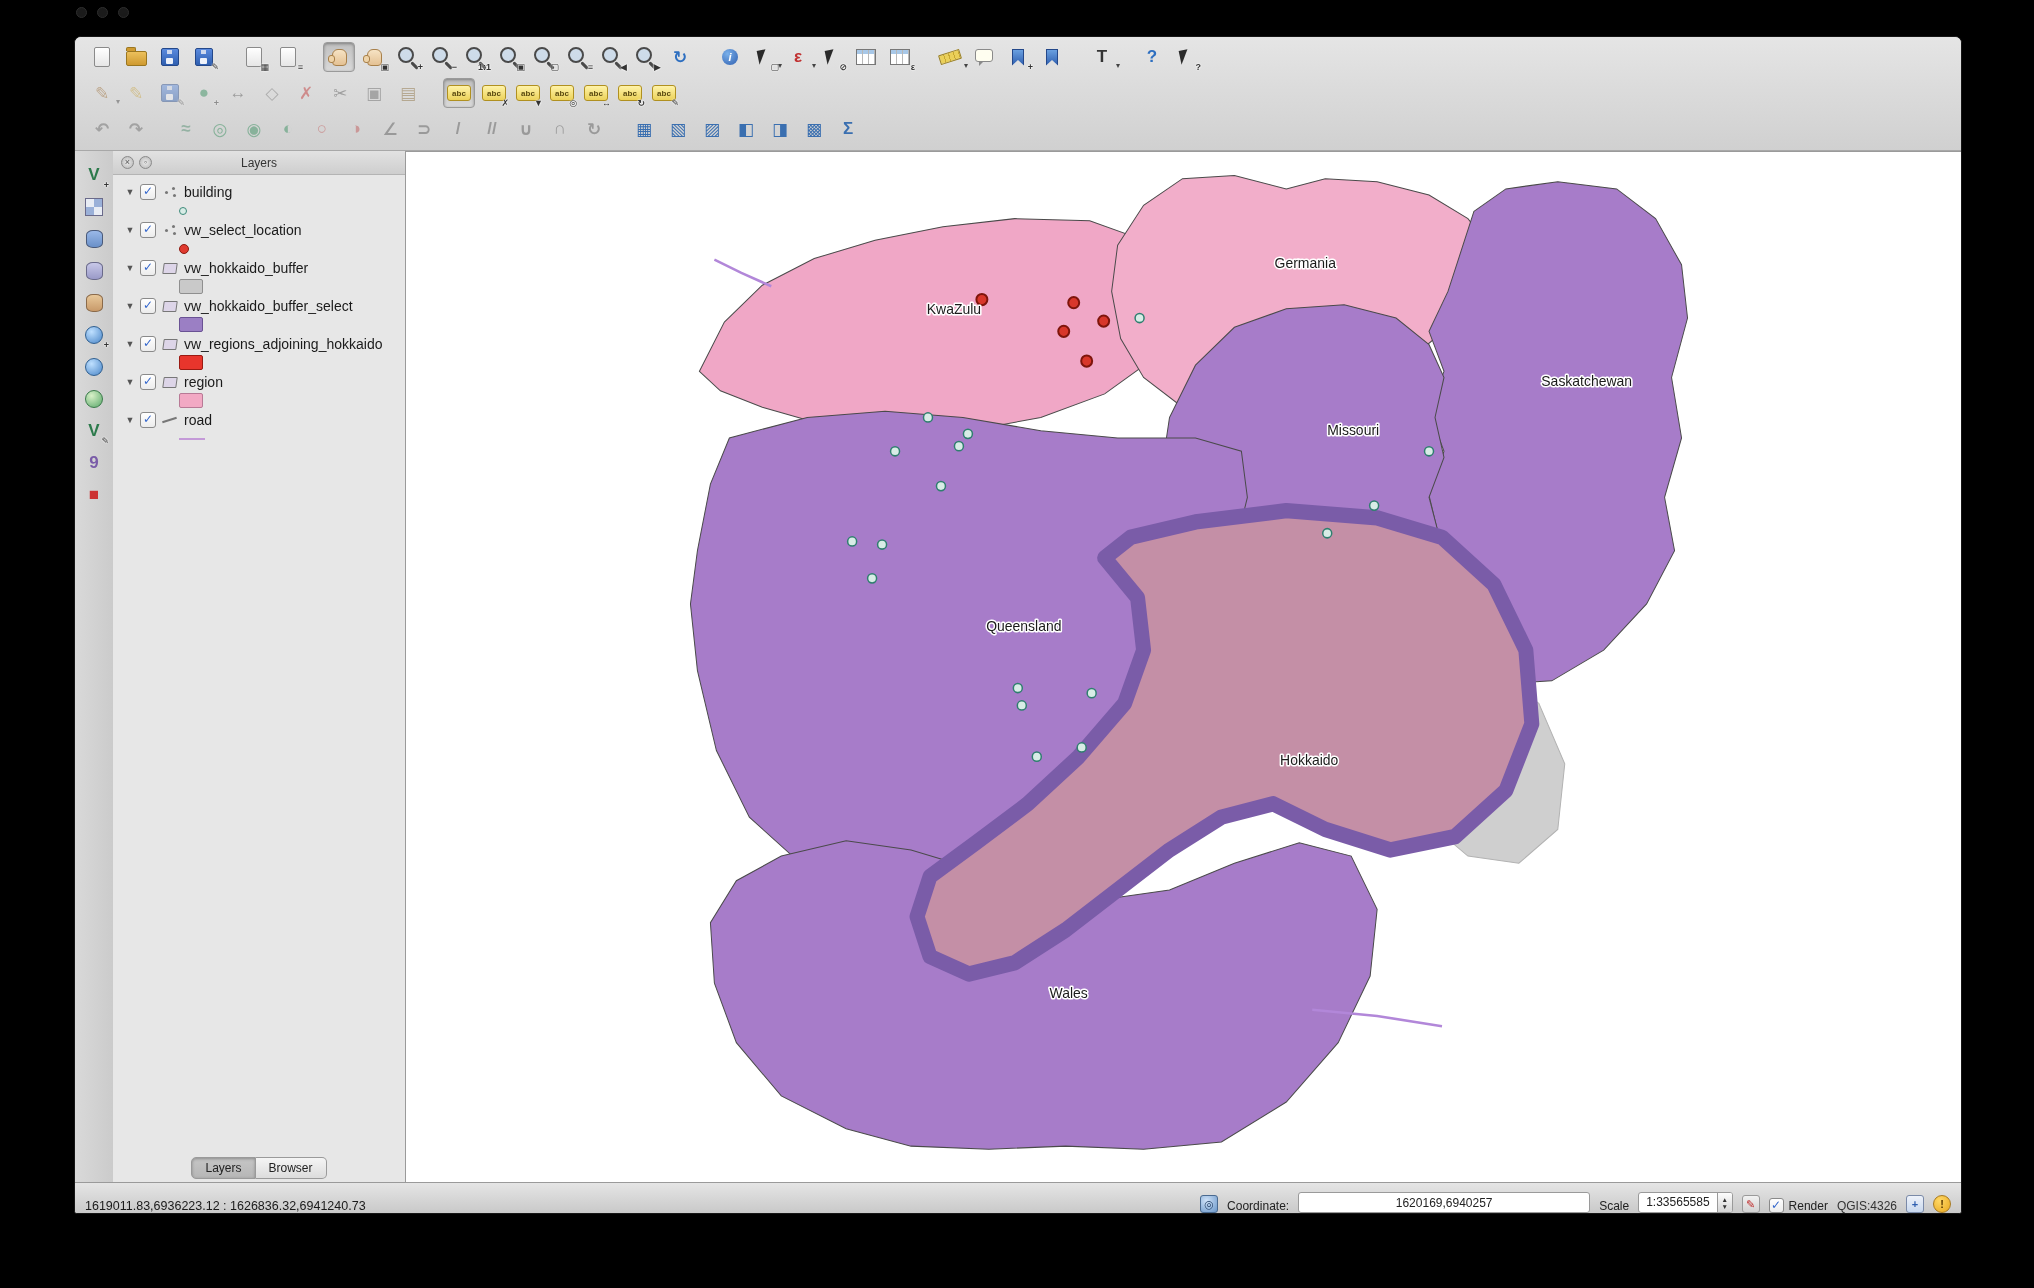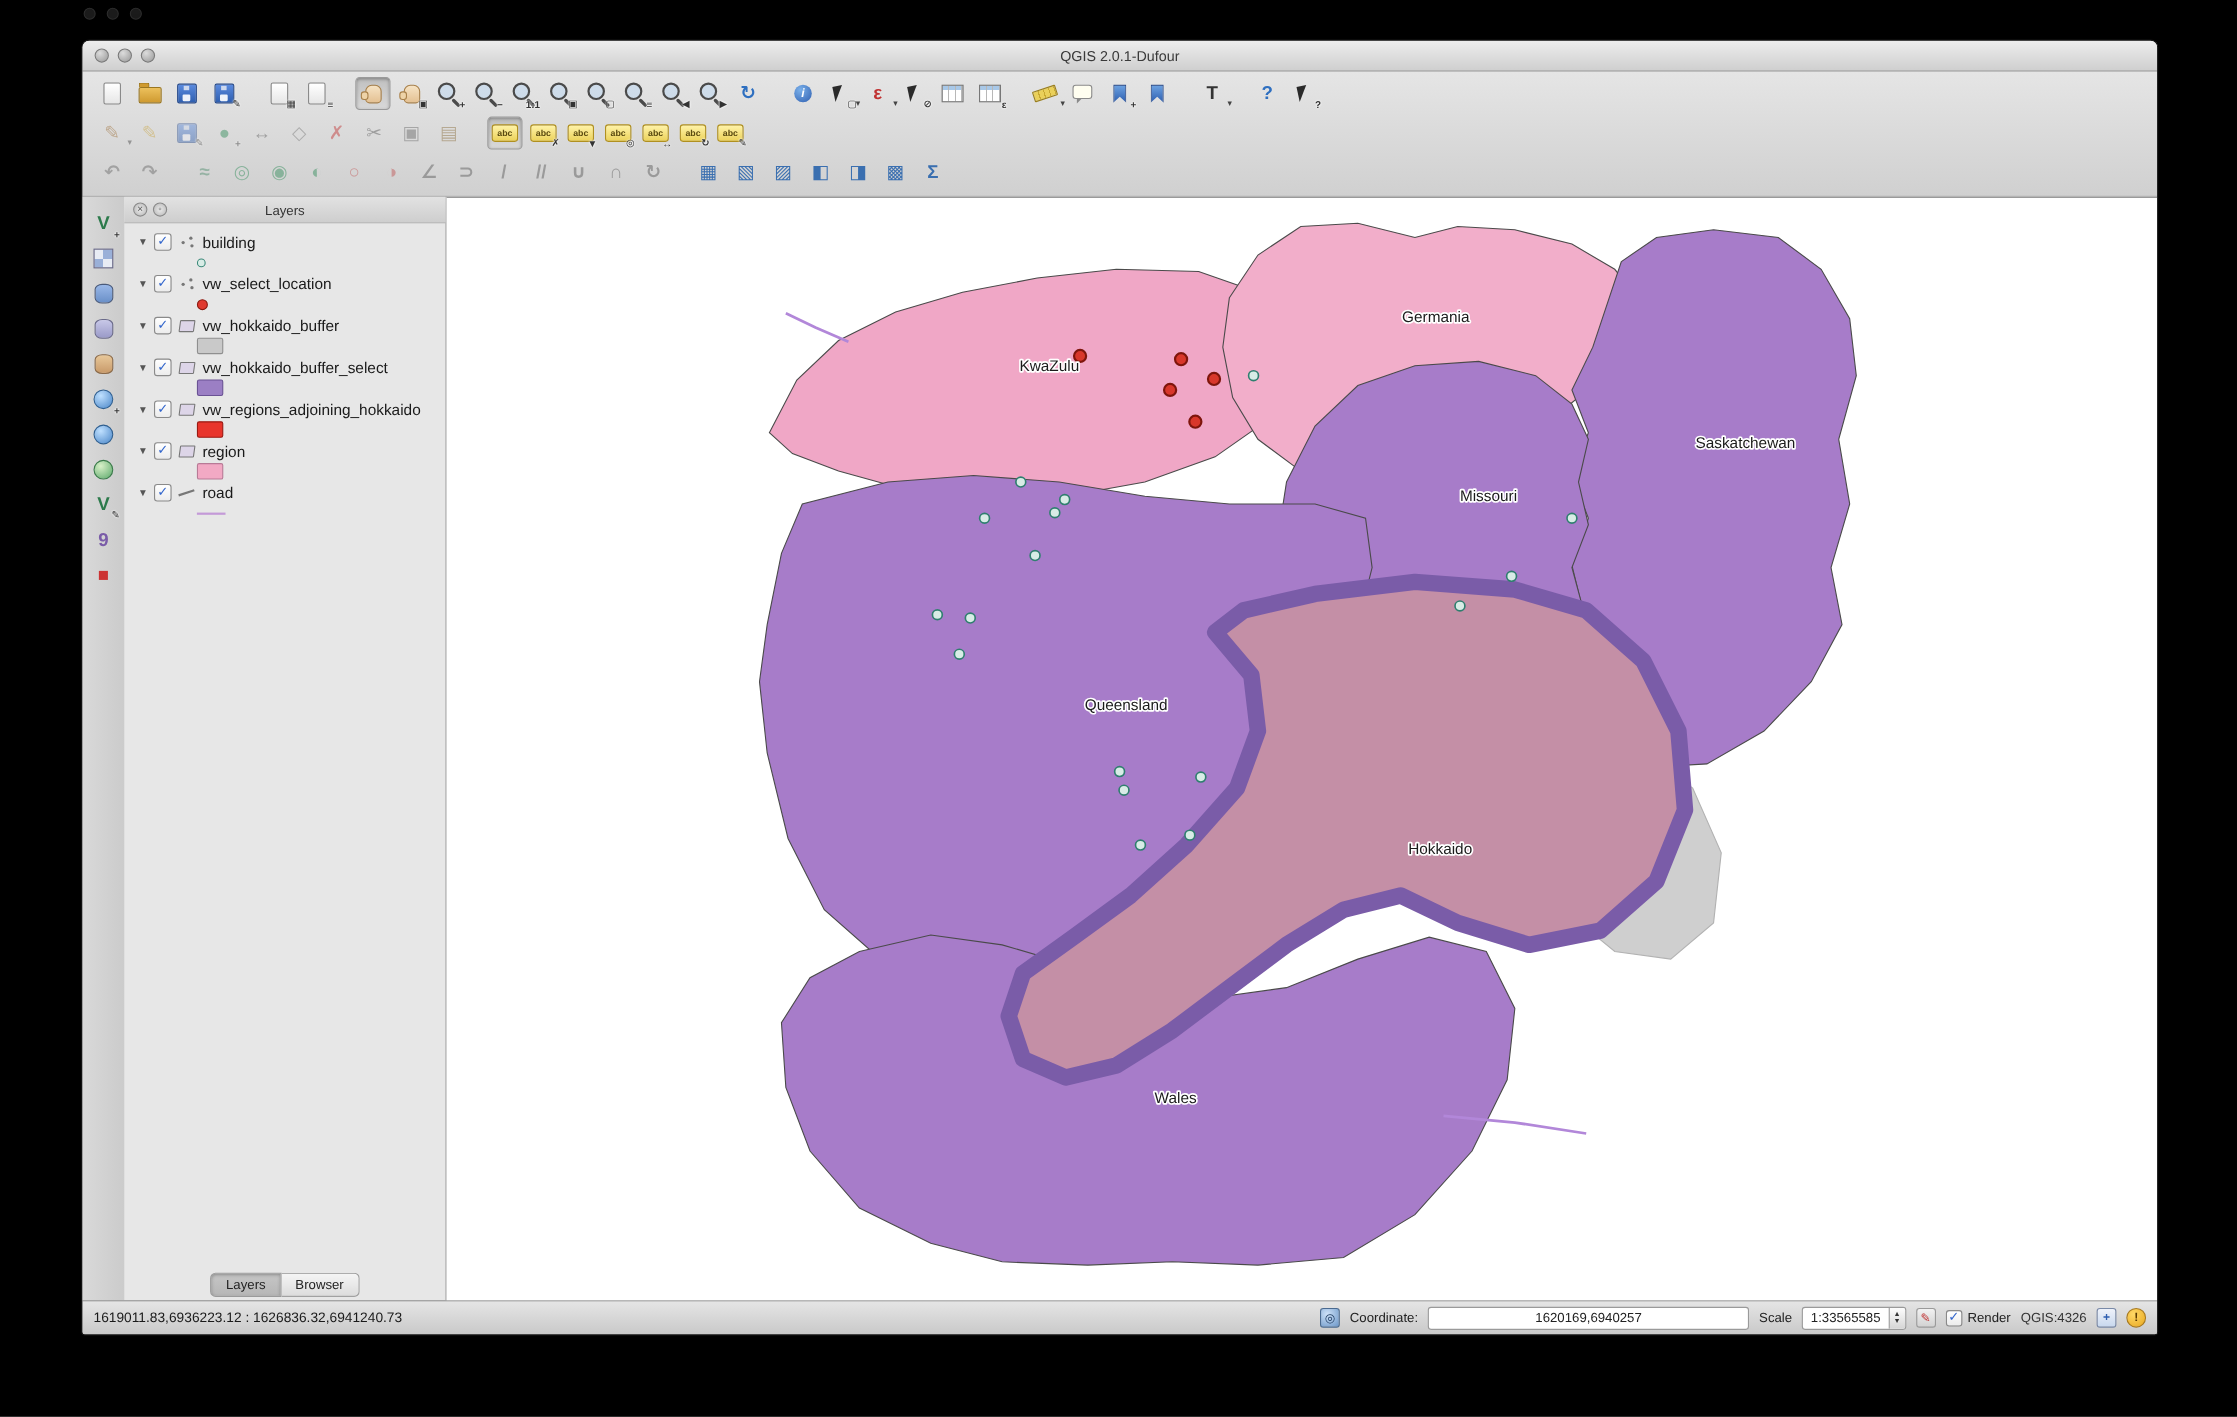--- a/index.html
+++ b/index.html
@@ -89,21 +89,21 @@
   .dtab:first-child{border-radius:5px 0 0 5px;}
   .dtab:last-child{border-radius:0 5px 5px 0;border-left:none;}
 
   .mapwrap{flex:1;position:relative;background:#fff;border-top:1px solid #9a9a9a;min-width:0;}
   #map{position:absolute;left:0;top:0;width:100%;height:100%;}
   .region{stroke:#4a4a4a;stroke-width:1;}
   .maplabel{font-family:"Liberation Sans","DejaVu Sans",sans-serif;font-size:14px;fill:#1b1b1b;
             paint-order:stroke;stroke:#ffffff;stroke-width:3px;stroke-linejoin:round;text-anchor:middle;}
 
   .statusbar{height:30px;flex:0 0 30px;background:linear-gradient(#e5e5e5,#c9c9c9);border-top:1px solid #9a9a9a;
-             display:flex;align-items:center;padding:0 10px;gap:9px;font-size:12px;color:#222;}
+             display:flex;align-items:flex-end;padding:0 10px;gap:9px;font-size:12px;color:#222;}
   .extents{font-size:12.5px;color:#1a1a1a;}
   .flex1{flex:1;}
   .sbinput{width:290px;height:19px;border:1px solid #9a9a9a;border-radius:3px;background:#fff;
            font:12px "Liberation Sans","DejaVu Sans",sans-serif;text-align:center;color:#222;padding:0;}
   .scalecombo{display:flex;align-items:stretch;border:1px solid #9a9a9a;border-radius:3px;background:#fff;height:19px;overflow:hidden;}
   .scval{padding:2px 7px 0;font-size:12px;}
   .stepper{display:flex;flex-direction:column;justify-content:center;align-items:center;background:linear-gradient(#fdfdfd,#d5d5d5);
            border-left:1px solid #9a9a9a;width:14px;}
   .stepper span{font-size:6.5px;line-height:7px;color:#333;}
   .sb-ic{width:18px;height:18px;border-radius:3px;display:flex;align-items:center;justify-content:center;font-size:11px;font-weight:bold;box-sizing:border-box;}
@@ -122,28 +122,20 @@
 
 <div id="desktop">
   <div class="outerlights">
     <span></span>
     <span></span>
     <span></span>
   </div>
 
   <div id="window">
 
-    <div class="titlebar">
-      <div class="tl">
-        <span></span>
-        <span></span>
-        <span></span>
-      </div>
-      <span class="wtitle">QGIS 2.0.1-Dufour</span>
-    </div>
 
     <div class="toolbars">
       <div class="tbrow" id="tbrow1">
           <span class="ic t-paper" title="new-project-icon">
             <span class="core"></span>
           </span>
           <span class="ic t-folder" title="open-project-icon">
             <span class="core"></span>
           </span>
           <span class="ic t-floppy" title="save-project-icon">

